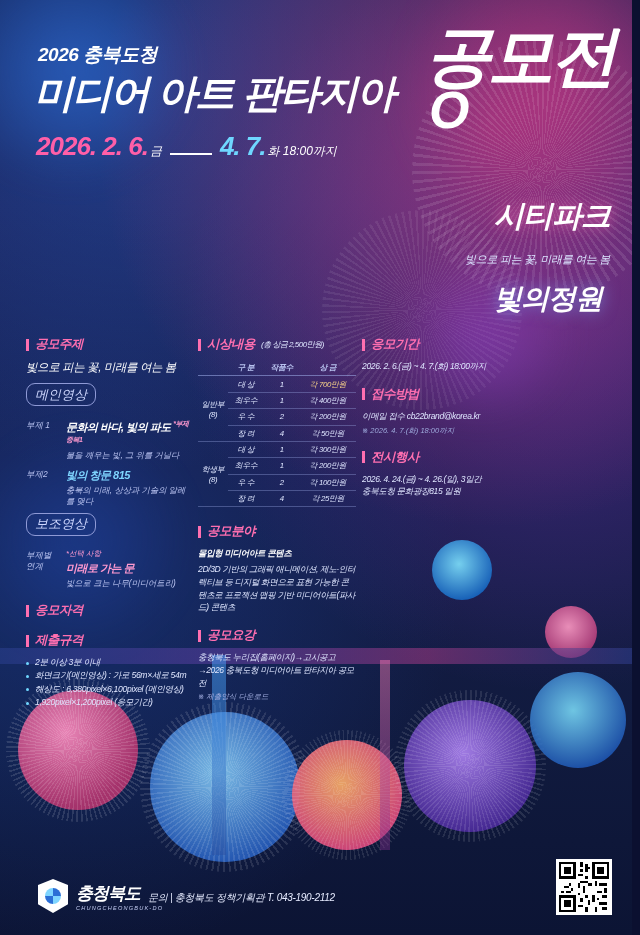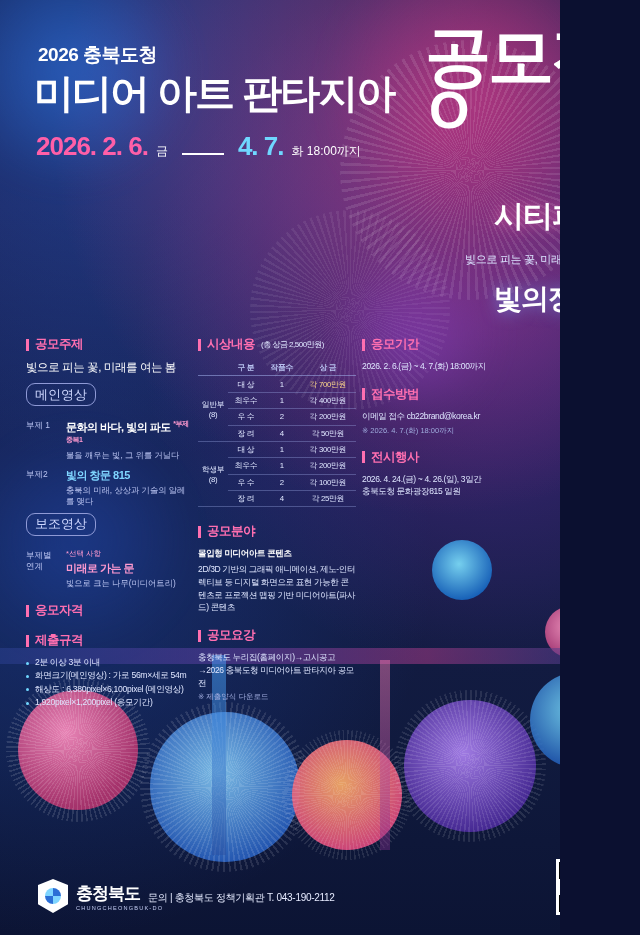--- a/index.html
+++ b/index.html
@@ -4,28 +4,29 @@
 <style>
   * { box-sizing: border-box; margin: 0; padding: 0; }
   html, body {
     width: 640px; height: 935px;
     font-family: "Liberation Sans", "DejaVu Sans", sans-serif;
     background: #0b1030;
     overflow: hidden;
   }
   .poster {
     position: relative;
-    width: 560px; height: 935px;
+    width: 632px; height: 935px;
     background:
       radial-gradient(circle at 78% 14%, rgba(220,60,130,0.55) 0%, rgba(220,60,130,0) 42%),
       radial-gradient(circle at 20% 8%, rgba(40,90,190,0.55) 0%, rgba(40,90,190,0) 40%),
       radial-gradient(circle at 88% 34%, rgba(120,60,200,0.45) 0%, rgba(120,60,200,0) 45%),
       radial-gradient(circle at 10% 60%, rgba(25,60,140,0.6) 0%, rgba(25,60,140,0) 50%),
       linear-gradient(180deg, #13204f 0%, #1b1f52 22%, #171a44 45%, #141c44 62%, #101a3e 80%, #0c1434 100%);
     overflow: hidden;
+    font-style: italic;
   }
 
   
   .blob { position: absolute; border-radius: 50%; filter: blur(18px); opacity: .75; }
   .ray {
     position: absolute; border-radius: 50%;
     background:
       repeating-conic-gradient(from 0deg, rgba(255,255,255,.20) 0deg 1.4deg, rgba(255,255,255,0) 1.4deg 4deg);
     mix-blend-mode: screen;
   }
@@ -47,21 +48,21 @@
     position: absolute; right: 26px; top: 26px;
     font-size: 66px; font-weight: bold; color: #ffffff;
     letter-spacing: -3px; line-height: 0.92; text-align: right;
   }
   .title-big .ring {
     display: block; font-size: 52px; text-align: left; margin-left: 4px; line-height: .9;
   }
 
   .dates {
     position: absolute; left: 36px; top: 131px;
-    display: flex; align-items: baseline; gap: 6px; white-space: nowrap;
+    display: flex; align-items: baseline; white-space: nowrap;
   }
   .dates .d1 { font-size: 26px; font-weight: bold; color: #ff5fa8; letter-spacing: -1px; }
   .dates .s1 { font-size: 12px; color: #ffffff; margin-left: 2px; }
   .dates .bar { display: inline-block; width: 42px; height: 2px; background: #ffffff; margin: 0 8px 6px; }
   .dates .d2 { font-size: 26px; font-weight: bold; color: #6fd7ff; letter-spacing: -1px; }
   .dates .s2 { font-size: 12px; color: #ffffff; margin-left: 2px; }
 
   .sub-script {
     position: absolute; right: 30px; top: 196px;
     font-size: 30px; font-weight: bold; color: #ffffff; letter-spacing: -1px;

